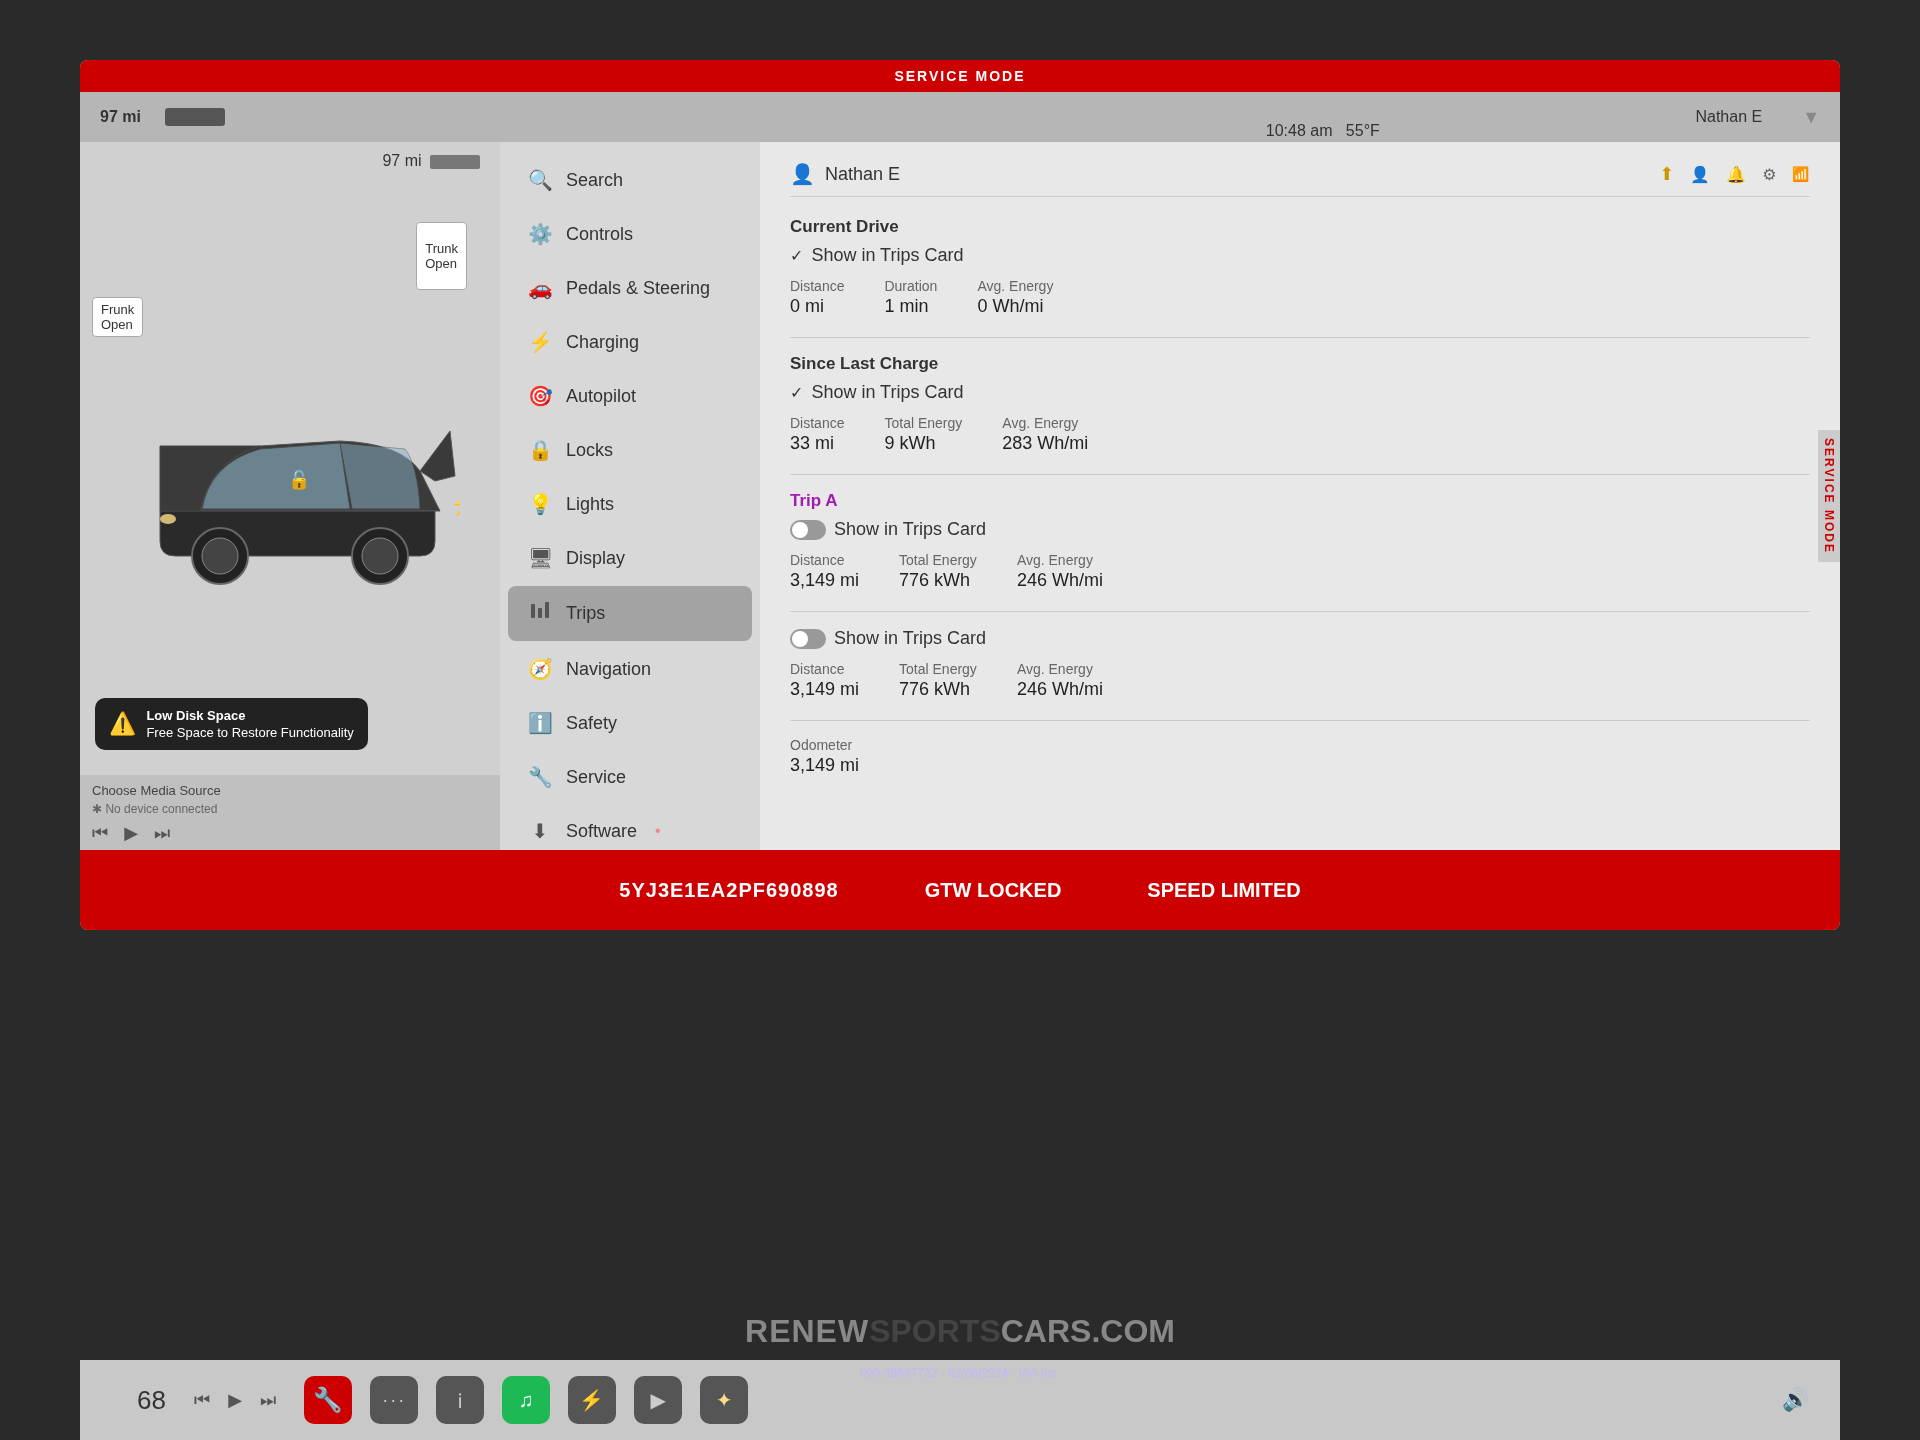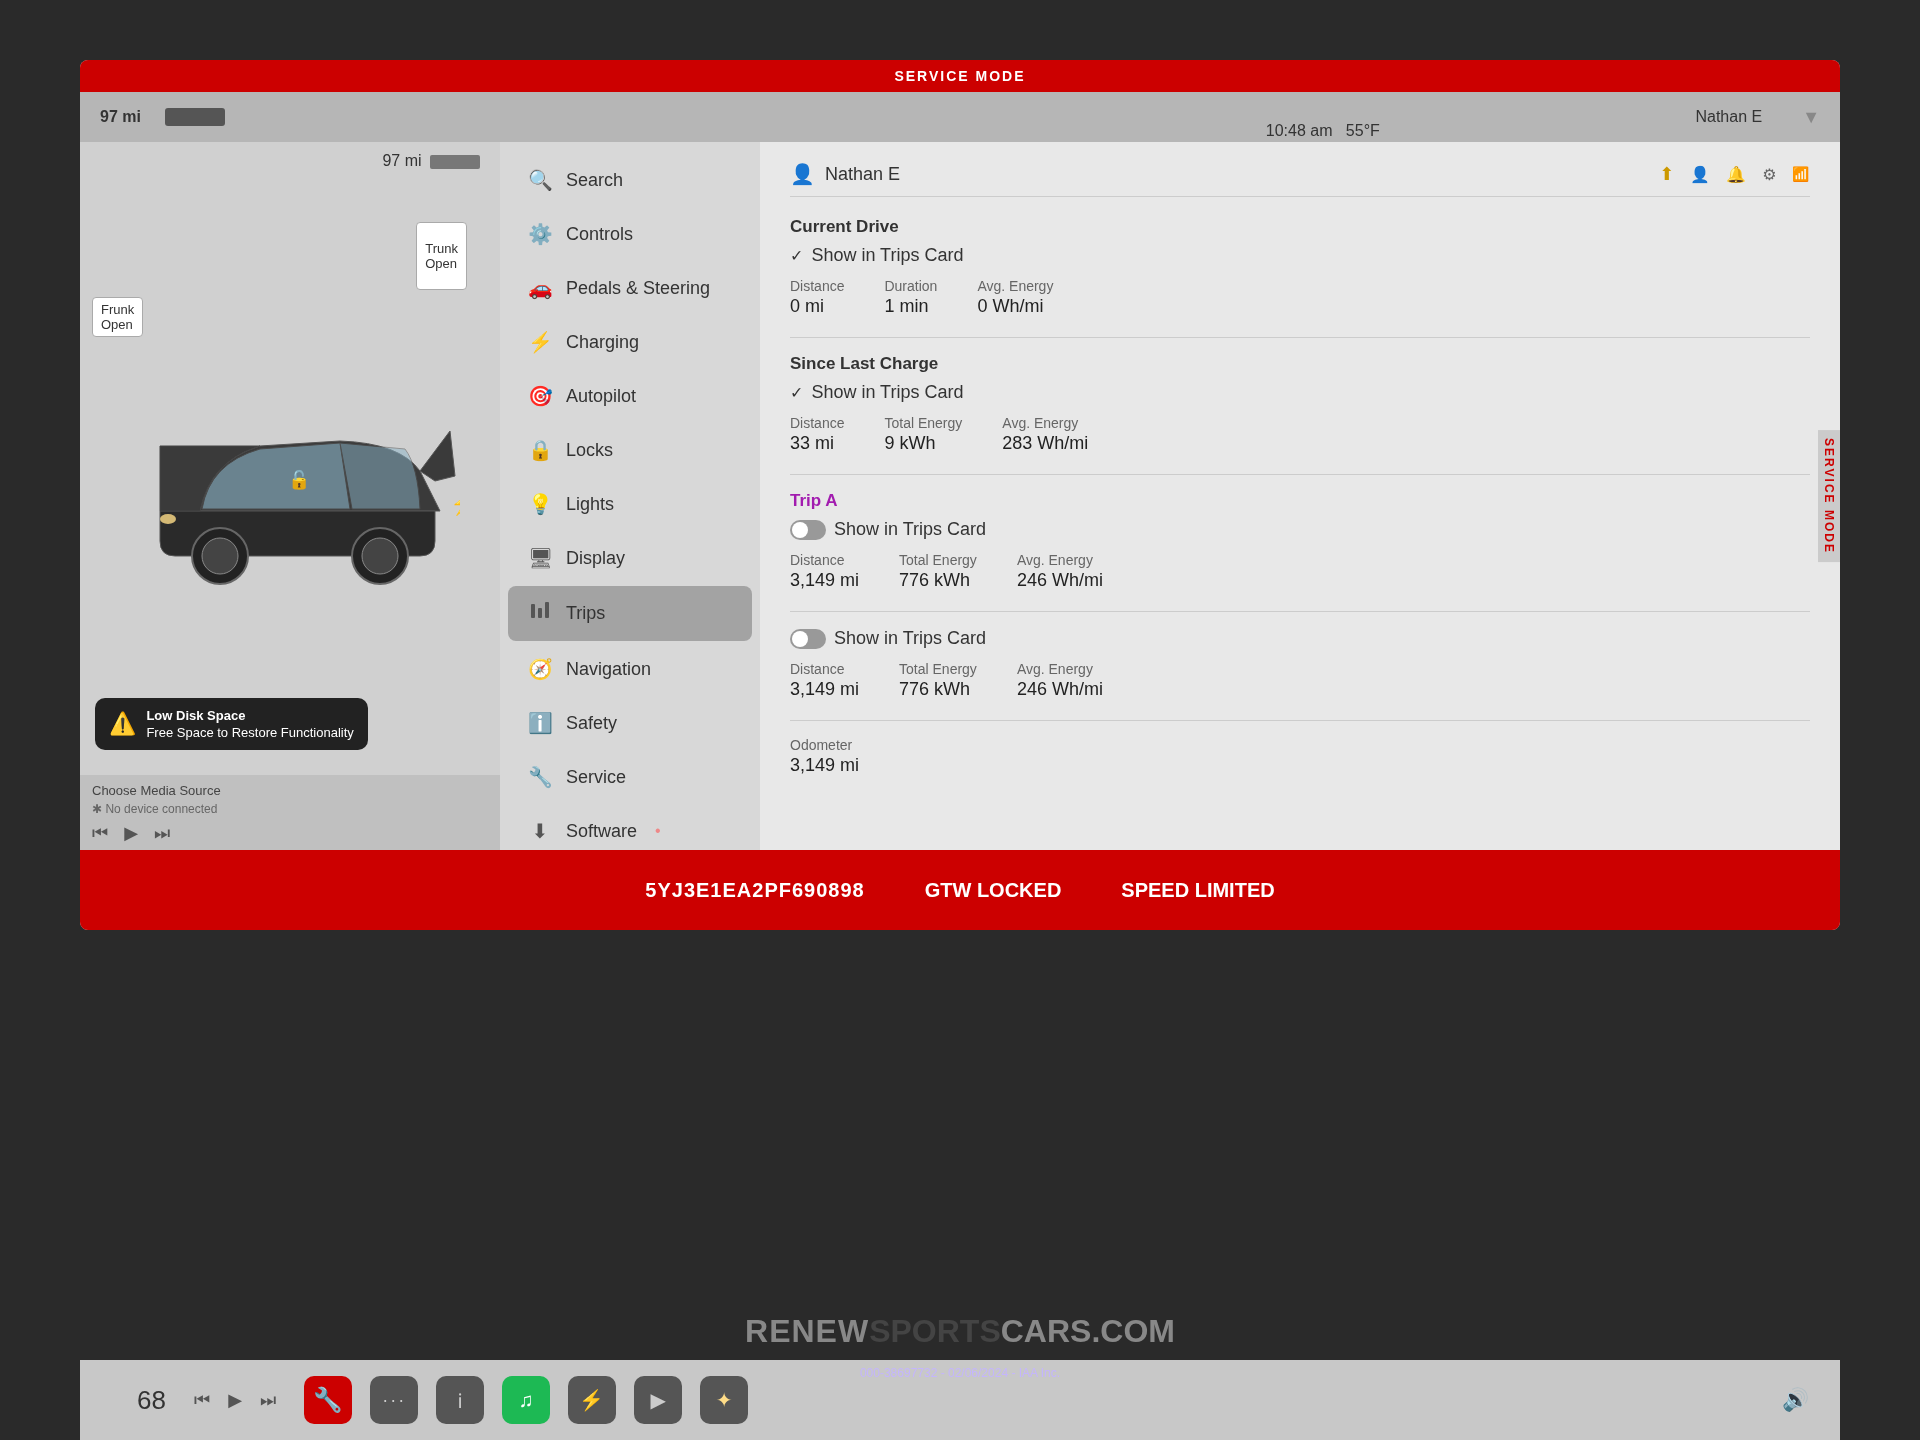--- a/index.html
+++ b/index.html
@@ -292,21 +292,21 @@
 
     
     .bottom-status-bar {
       position: absolute;
       bottom: 0; left: 0; right: 0;
       height: 80px;
       background: #cc0000;
       display: flex;
       align-items: center;
       justify-content: center;
-      gap: 60px;
+      gap: 86px;
     }
     .vin-info {
       color: white;
       font-size: 20px;
       font-weight: bold;
       letter-spacing: 1px;
     }
     .status-tag {
       color: white;
       font-size: 20px;

